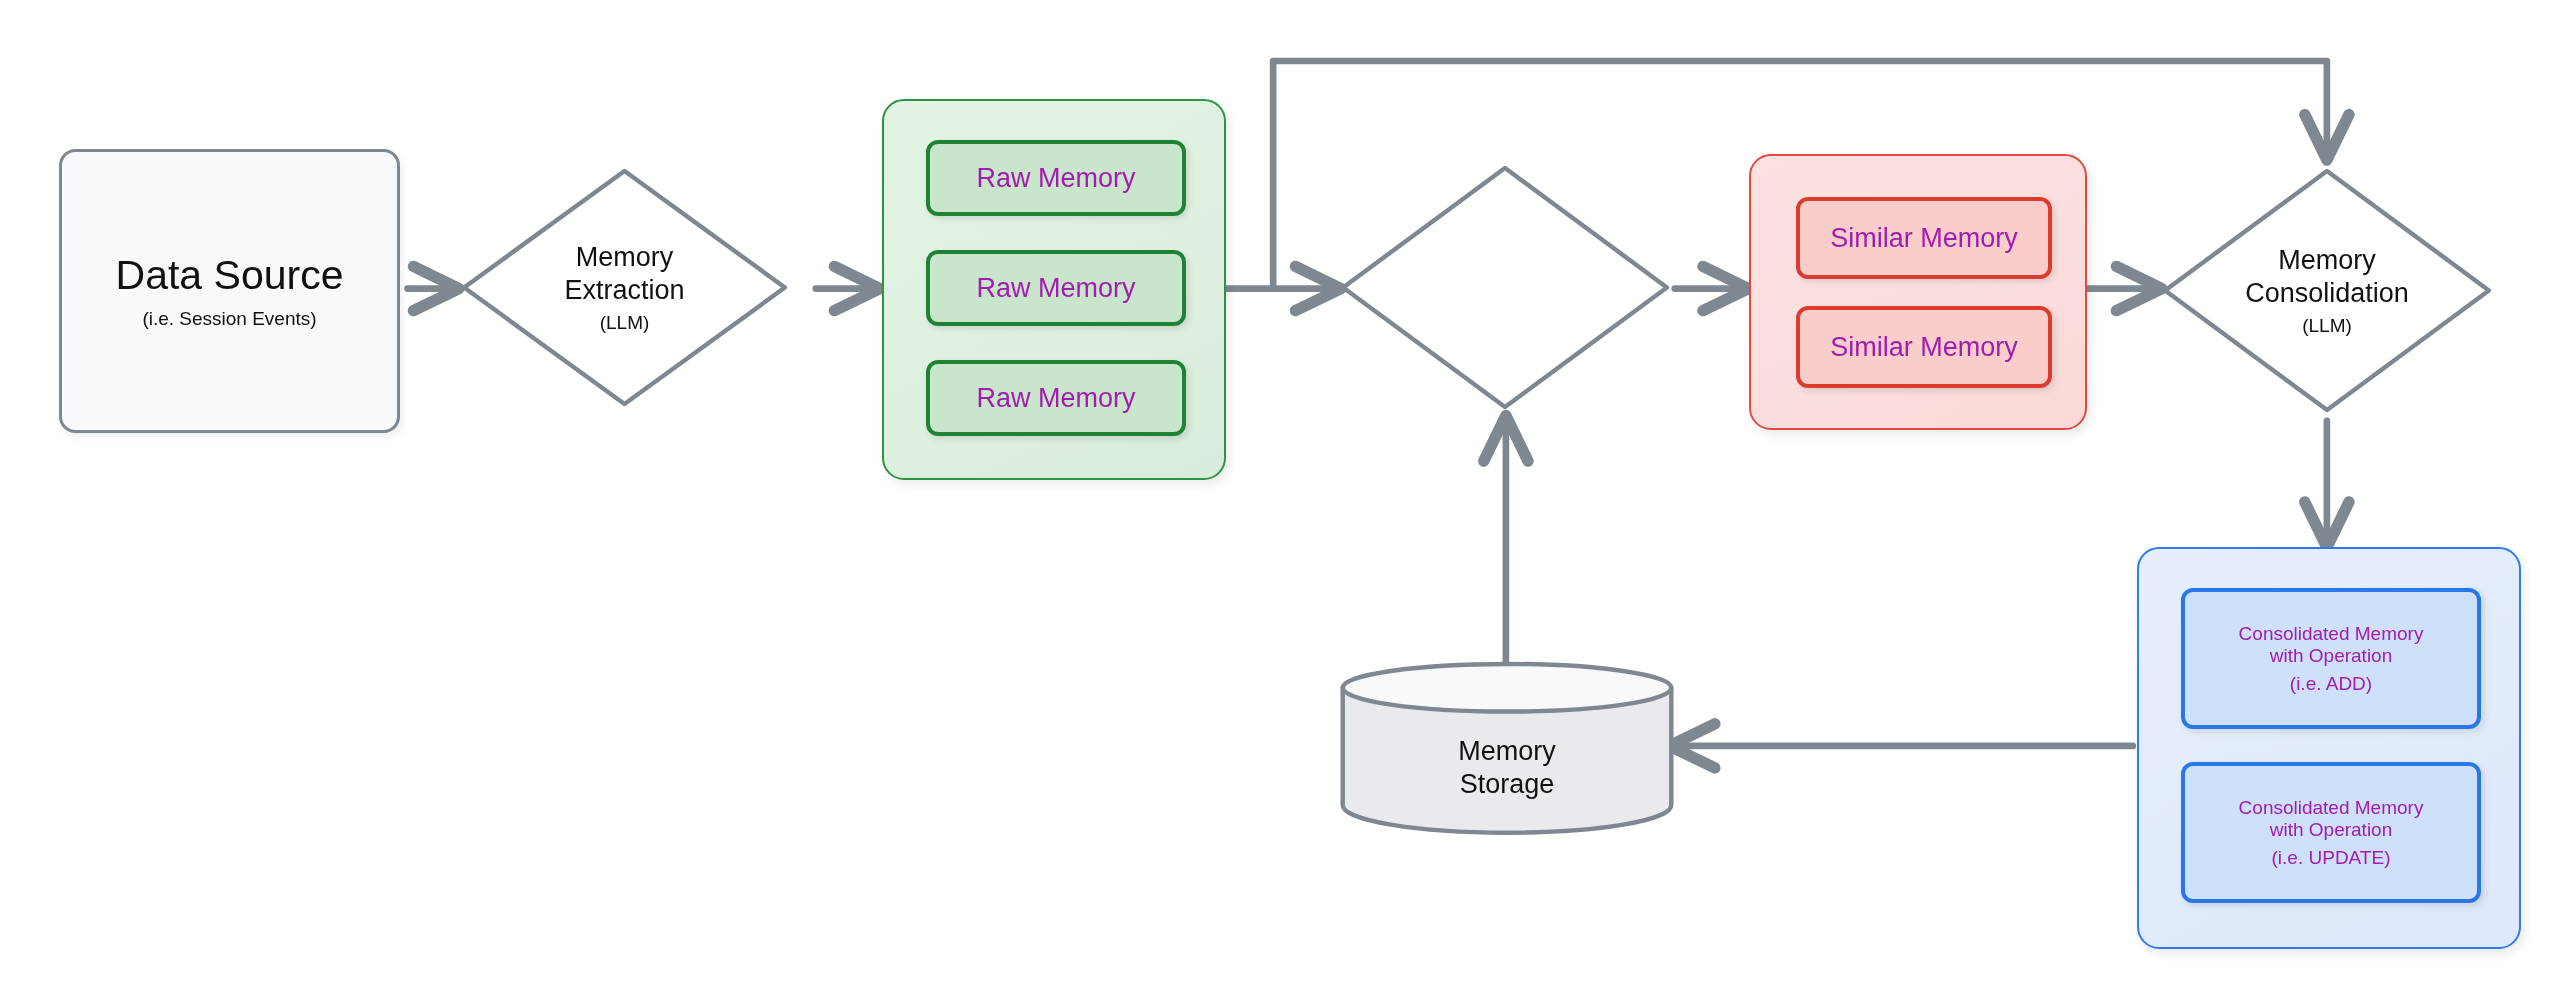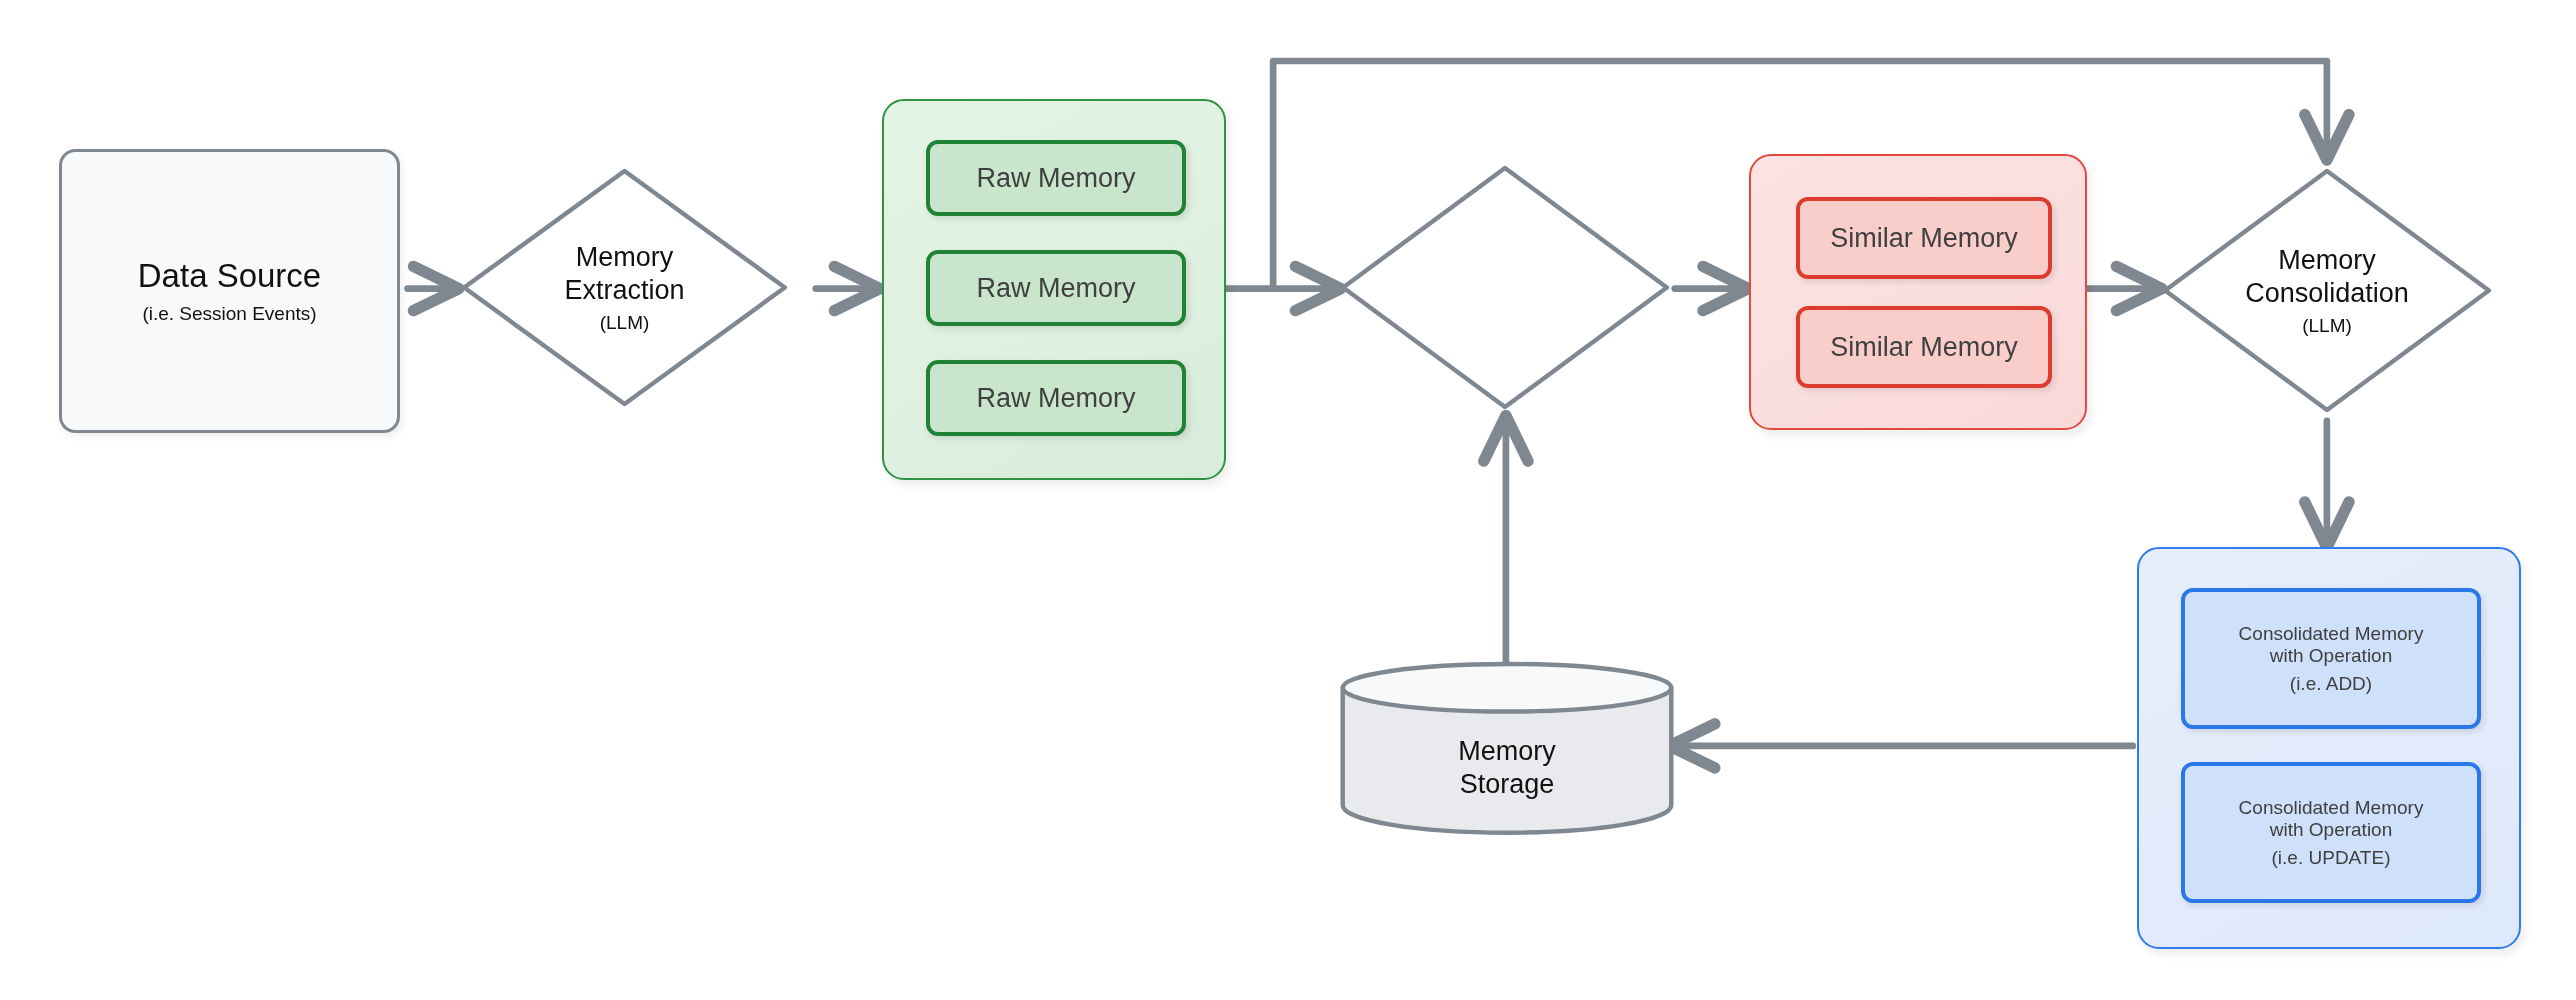--- a/index.html
+++ b/index.html
@@ -29,21 +29,21 @@
   }
 
   
   .node-text {
     position: relative;
     z-index: 3;
     text-align: center;
     line-height: 1.2;
     color: #111111;
   }
-  .t-lg   { font-size: 33px; }
+  .t-lg   { font-size: 41px; }
   .t-md   { font-size: 27px; }
   .t-sm   { font-size: 19px; }
 
   
   .rect-node {
     position: absolute;
     box-sizing: border-box;
     border: 3.7px solid #7f8790;
     border-radius: 16.4px;
     background: #f7f9fa;
@@ -100,21 +100,21 @@
 
   .chip {
     position: absolute;
     box-sizing: border-box;
     border-radius: 12px;
     display: flex;
     flex-direction: column;
     align-items: center;
     justify-content: center;
     text-align: center;
-    color: #404040;
+    color: #a21caf;
     box-shadow: 2.2px 3px 6px rgba(0,0,0,0.10);
   }
   .chip.green {
     border: 4.5px solid #1f8235;
     background: #c9e5cb;
   }
   .chip.red {
     border: 4.5px solid #dc3c2e;
     background: #f8cdca;
   }

